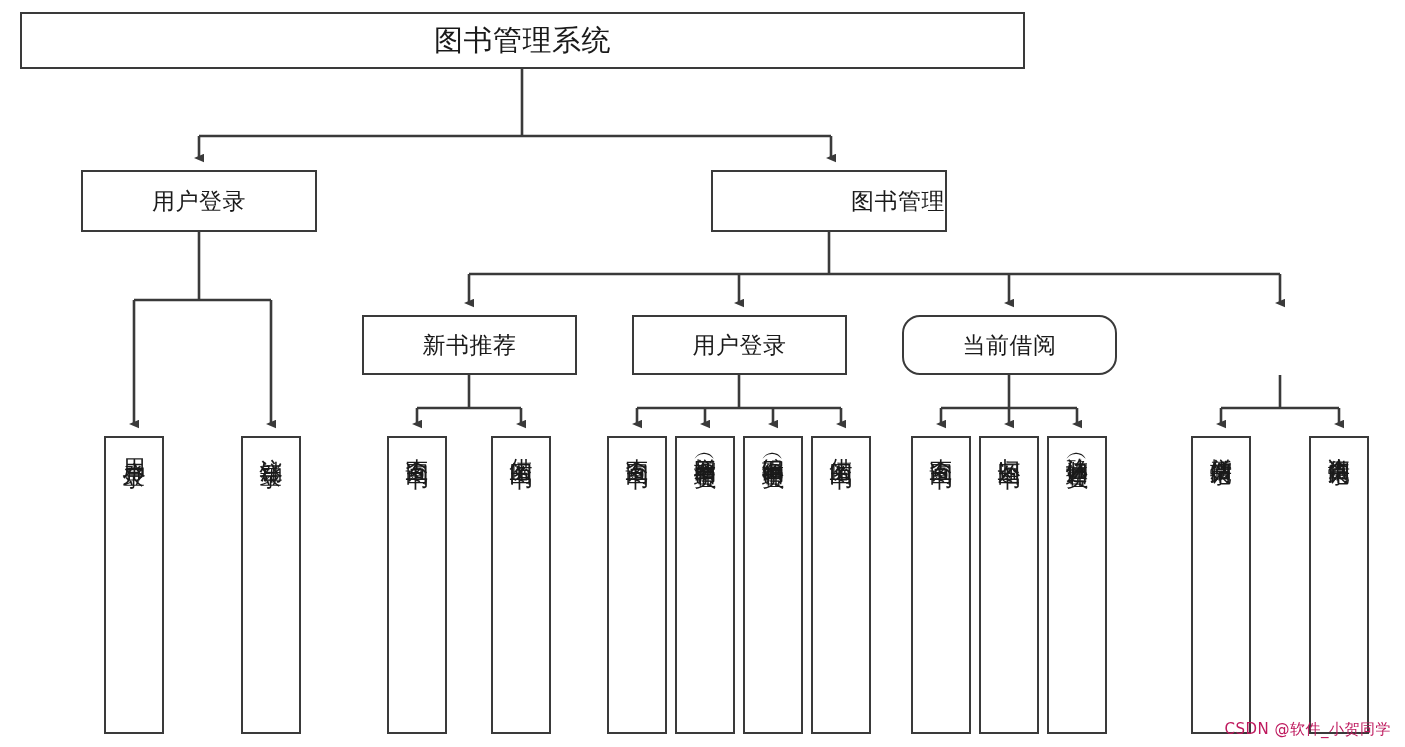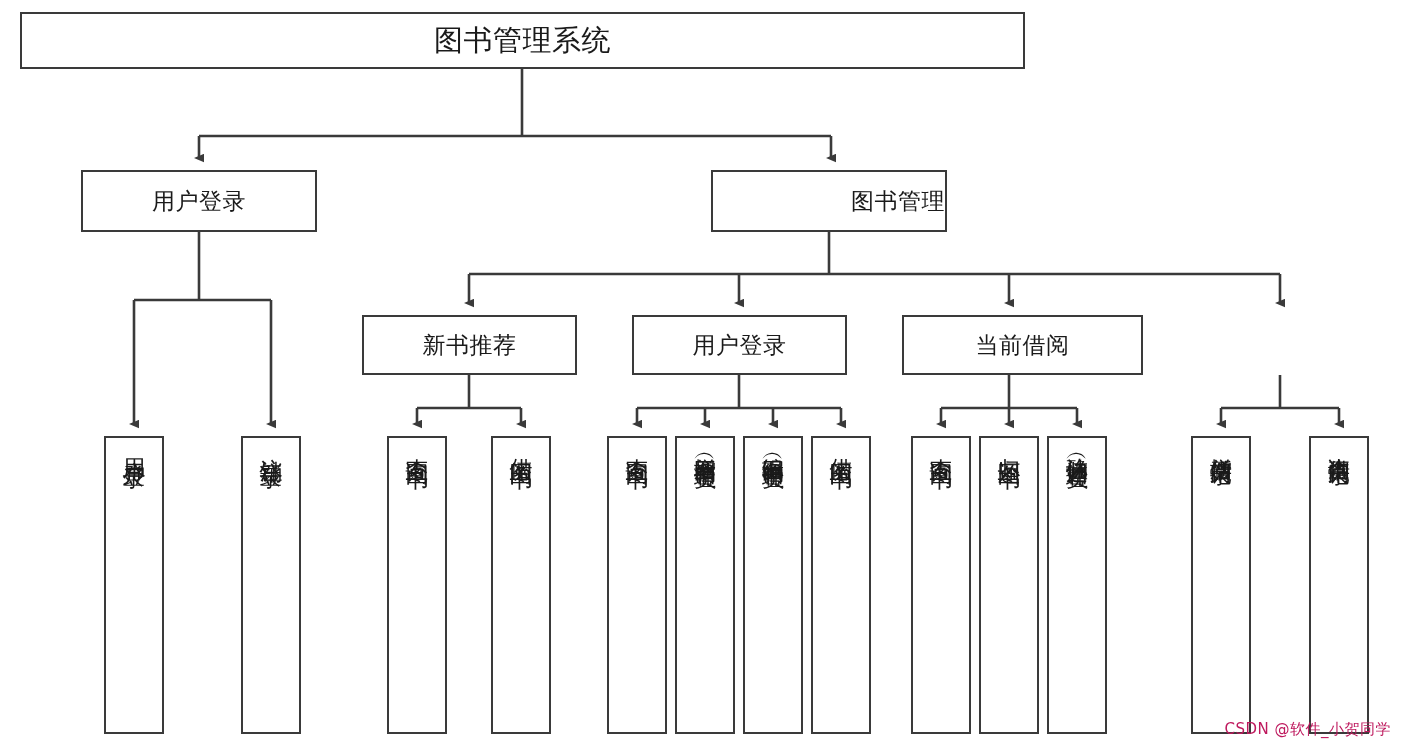--- a/index.html
+++ b/index.html
@@ -147,21 +147,21 @@
   </div>
 
   <div class="node horiz" style="left:362px; top:315px; width:215px; height:60px;">
     <span class="node-label">新书推荐</span>
   </div>
 
   <div class="node horiz" style="left:632px; top:315px; width:215px; height:60px;">
     <span class="node-label">用户登录</span>
   </div>
 
-  <div class="node horiz" style="left:902px; top:315px; width:241px; height:60px;">
+  <div class="node horiz" style="left:902px; top:315px; width:215px; height:60px;border-radius:18px;">
     <span class="node-label">当前借阅</span>
   </div>
 
 
   <div class="node vert" style="left:104px; top:436px; width:60px; height:298px;">
     <span class="node-label">用户登录</span>
   </div>
 
   <div class="node vert" style="left:241px; top:436px; width:60px; height:298px;">
     <span class="node-label">注销登录</span>

